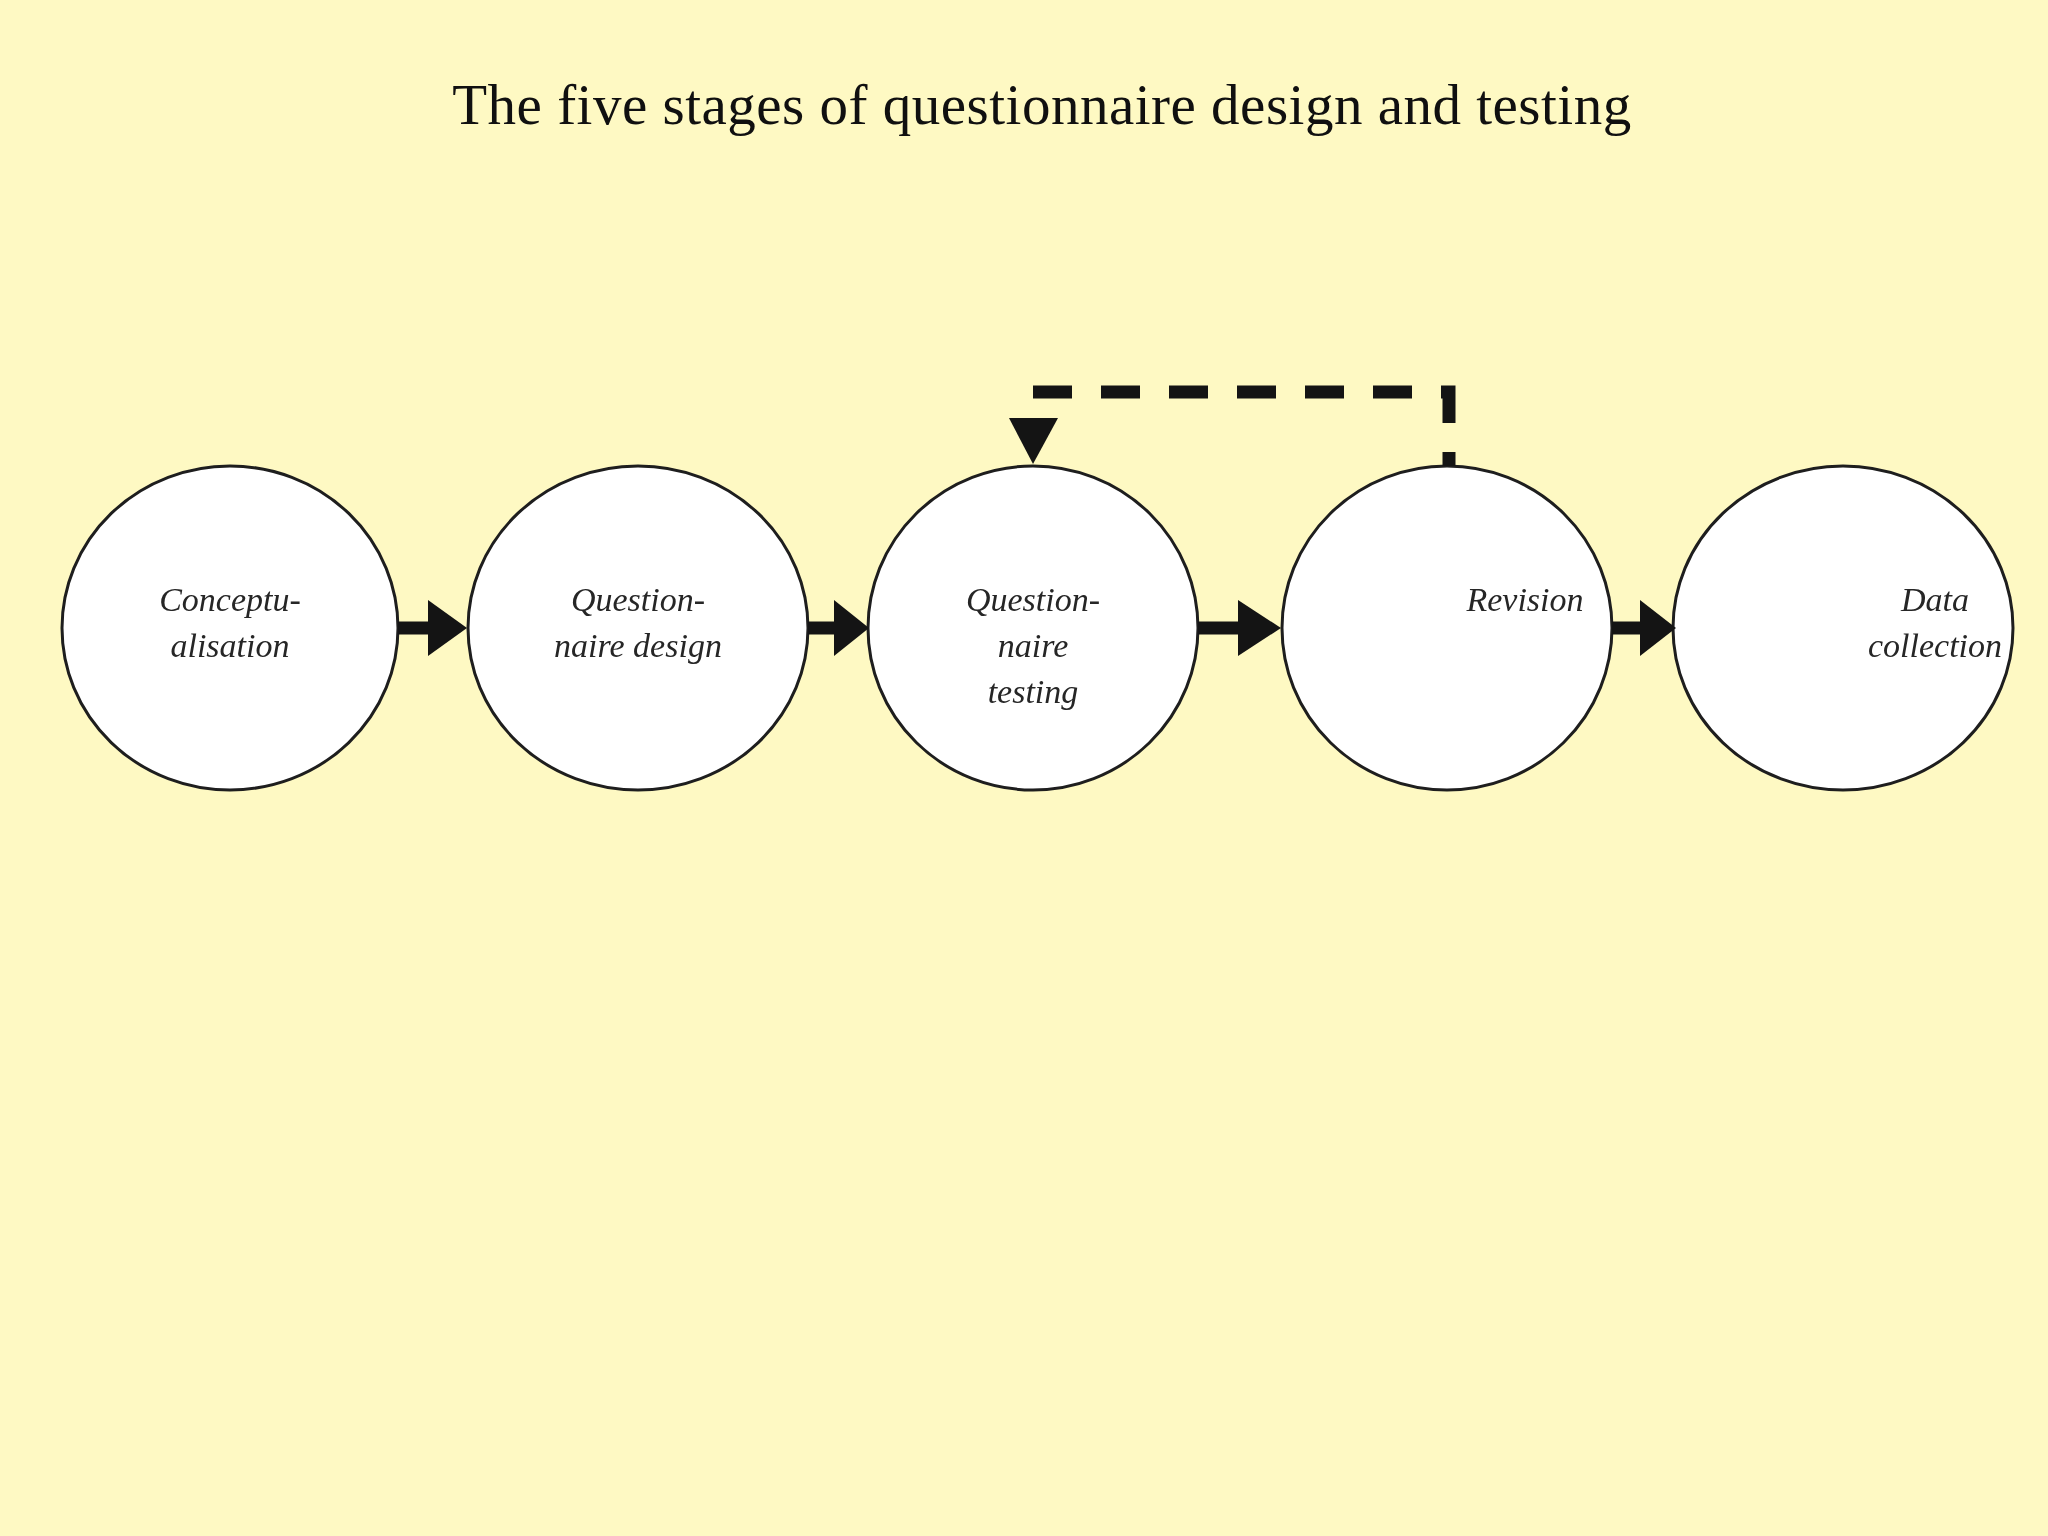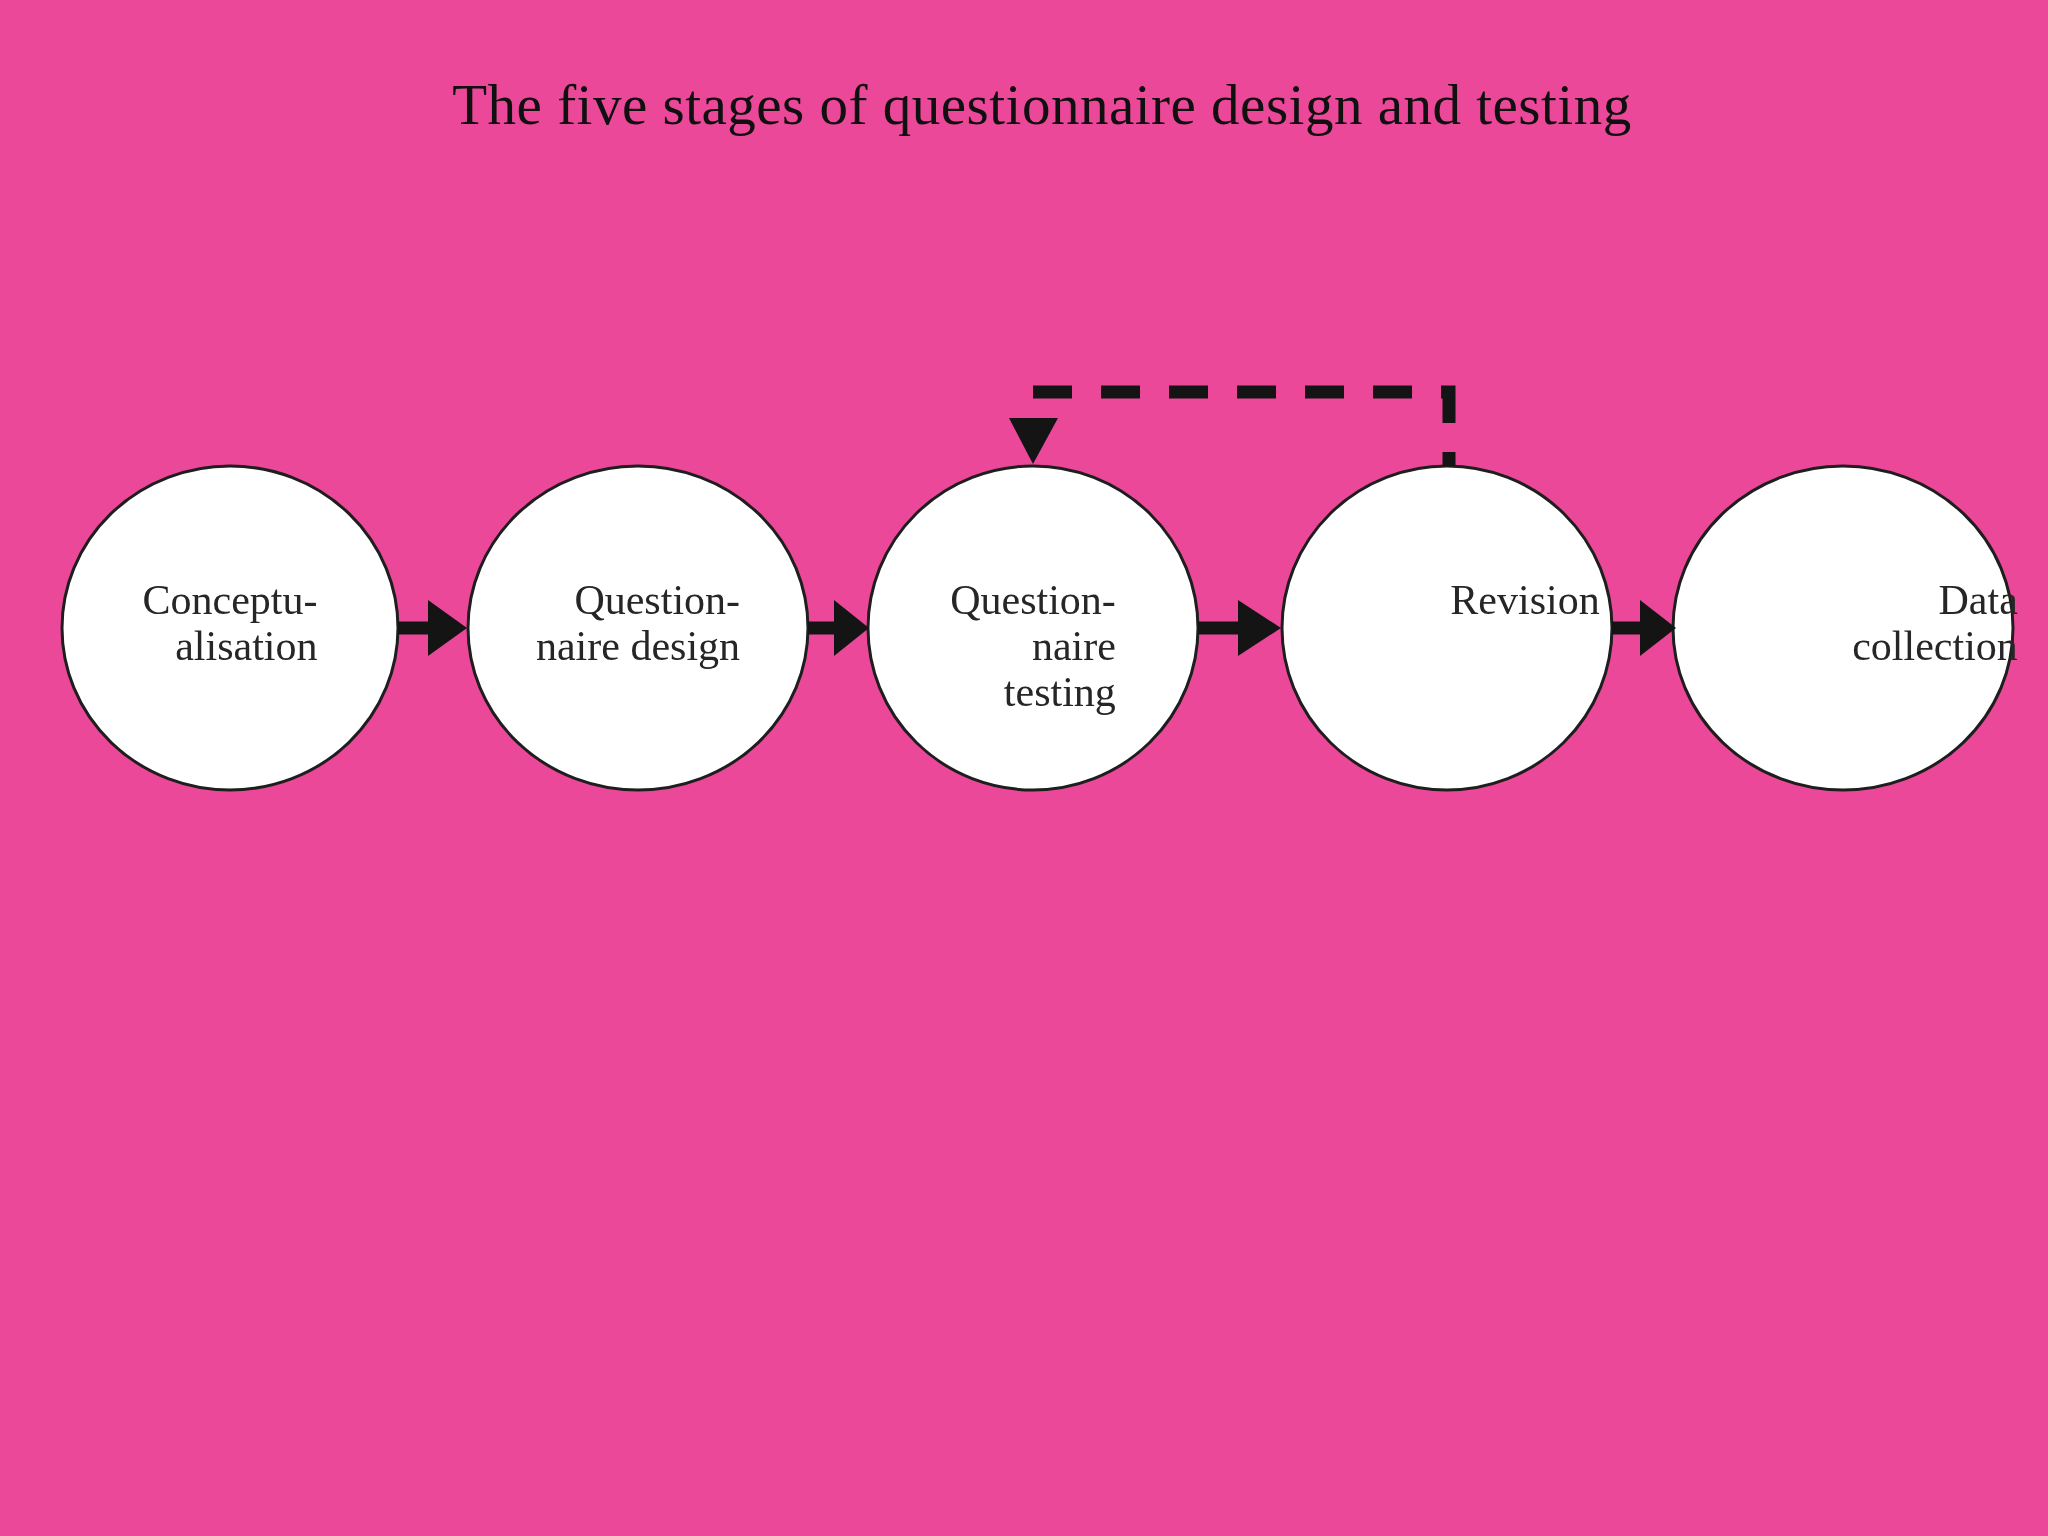--- a/index.html
+++ b/index.html
@@ -4,21 +4,21 @@
 <style>
   html, body {
     margin: 0;
     padding: 0;
     background: #ffffff;
   }
   .page {
     position: relative;
     width: 2048px;
     height: 1536px;
-    background: #ec4899;
+    background: #fef9c3;
     overflow: hidden;
     font-family: "Liberation Serif", "DejaVu Serif", serif;
   }
   .title {
     position: absolute;
     top: 74px;
     left: 0;
     width: 100%;
     text-align: center;
     transform: translateX(18px);
@@ -53,25 +53,26 @@
   .feedback-line {
     fill: none;
     stroke: #141414;
     stroke-width: 13;
     stroke-dasharray: 39 29;
   }
   .stage-label {
     position: absolute;
     top: 577px;
     transform: translateX(-50%);
-    text-align: right;
-    font-size: 42px;
+    text-align: center;
+    font-size: 34px;
     line-height: 46px;
     color: #262626;
     white-space: pre-line;
+    font-style: italic;
   }
 </style>
 </head>
 <body>
 
 <div class="page">
 
   <div class="title">The five stages of questionnaire design and testing</div>
 
   <div class="canvas">

